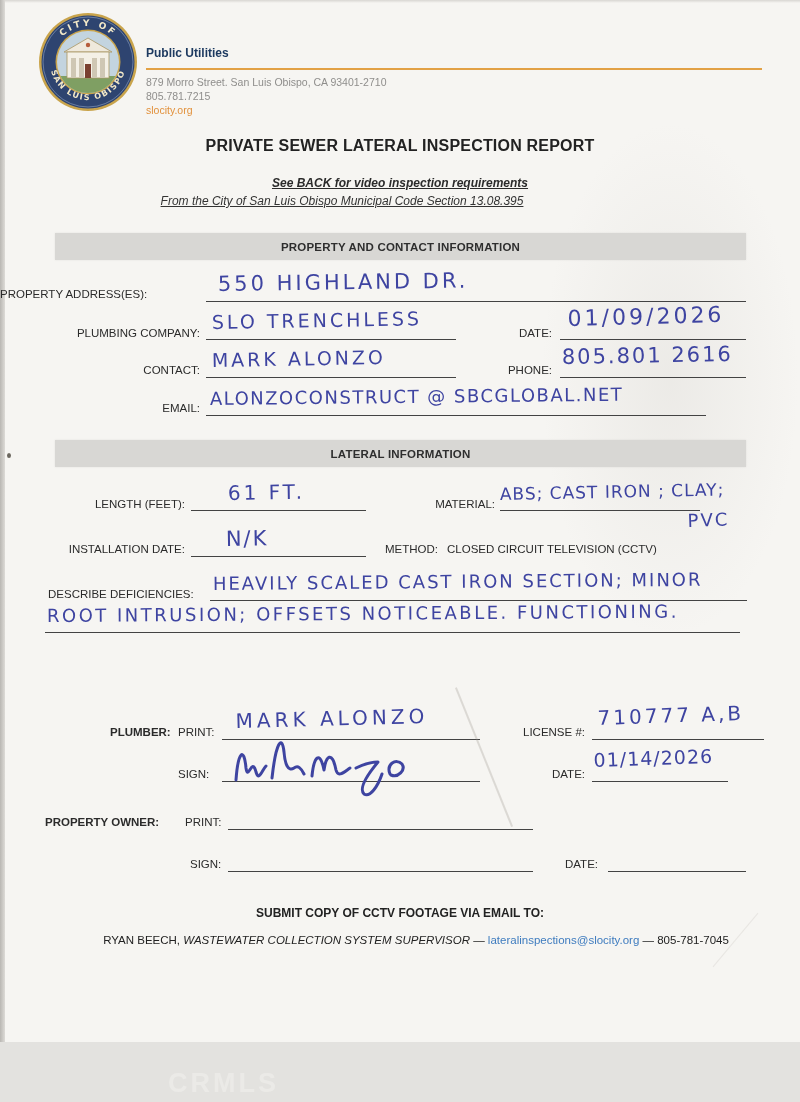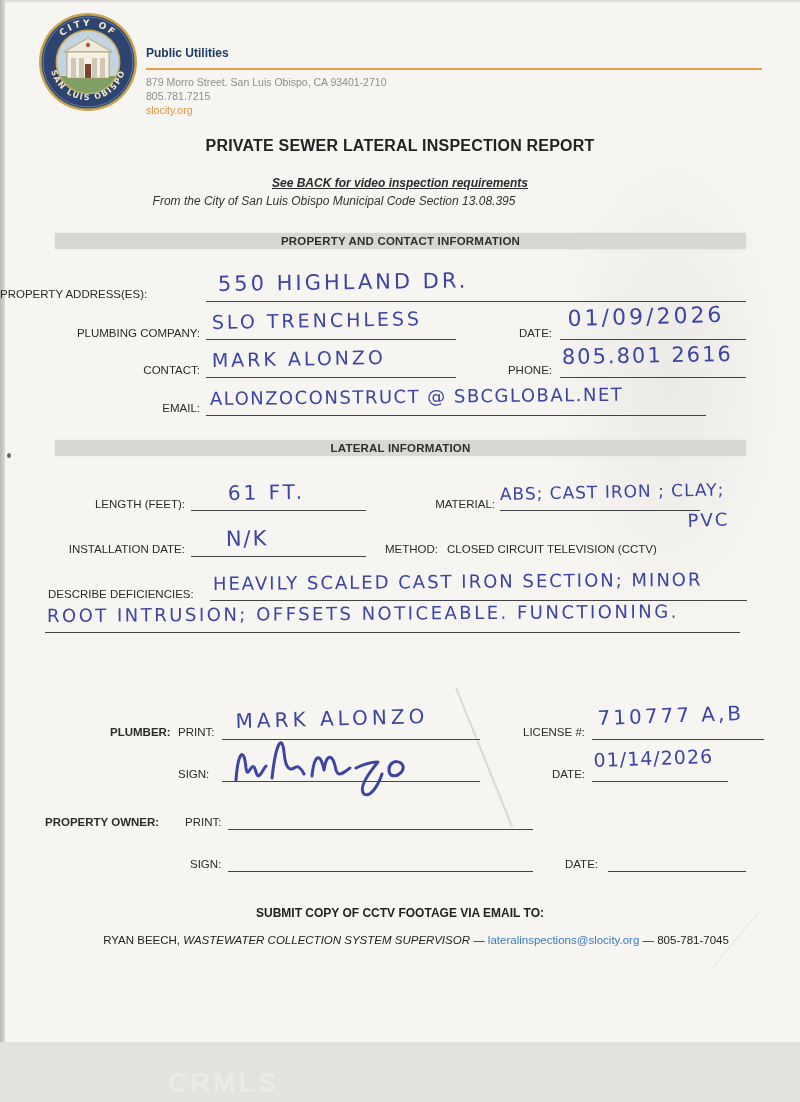--- a/index.html
+++ b/index.html
@@ -25,21 +25,21 @@
   
   .dept { font-size:12px; font-weight:bold; color:#1d3a60; }
   .rule-orange { height:2px; background:#e2a145; }
   .addr { font-size:10.5px; color:#8f8e8c; line-height:14px; }
   .addr .web { color:#e2913c; }
   
   .title { font-size:16px; font-weight:bold; color:#222; text-align:center; letter-spacing:0.2px; }
   .subtitle { font-size:12px; font-weight:bold; font-style:italic; text-decoration:underline; text-align:center; }
   .subtitle2 { font-size:12px; font-style:italic; text-align:center; color:#333; }
   
-  .secbar { background:#d8d7d4; height:16px; display:flex; align-items:center; justify-content:center;
+  .secbar { background:#d8d7d4; height:27px; display:flex; align-items:center; justify-content:center;
     box-shadow:0 0 2px rgba(0,0,0,0.08); }
   .secbar span { font-size:11.5px; font-weight:bold; color:#2e2e2e; letter-spacing:0.2px; }
   
   .lbl { font-size:11.5px; color:#2b2b2b; white-space:nowrap; }
   .lbl.b { font-weight:bold; }
   .fline { border-bottom:1.6px solid #434343; }
   .printed-val { font-size:11.5px; color:#2b2b2b; white-space:nowrap; }
   
   .hw { font-family:"DejaVu Sans", sans-serif; color:#3e44a1; white-space:nowrap;
     transform-origin:left bottom; }
@@ -99,21 +99,21 @@
   <div class="abs dept" style="left:146px;top:46px;">Public Utilities</div>
   <div class="abs rule-orange" style="left:146px;top:68px;width:616px;"></div>
   <div class="abs addr" style="left:146px;top:75px;">
     <div>879 Morro Street. San Luis Obispo, CA 93401-2710</div>
     <div>805.781.7215</div>
     <div class="web">slocity.org</div>
   </div>
 
   <div class="abs title" style="left:0;top:137px;width:800px;">PRIVATE SEWER LATERAL INSPECTION REPORT</div>
   <div class="abs subtitle" style="left:0;top:176px;width:800px;">See BACK for video inspection requirements</div>
-  <div class="abs subtitle2" style="left:4px;top:194px;width:660px;">From the City of San Luis Obispo Municipal Code Section 13.08.395</div>
+  <div class="abs subtitle2" style="left:12px;top:194px;width:660px;text-decoration:underline;">From the City of San Luis Obispo Municipal Code Section 13.08.395</div>
 
   <div class="abs secbar" style="left:55px;top:233px;width:691px;">
     <span>PROPERTY AND CONTACT INFORMATION</span>
   </div>
 
   <div class="abs lbl" style="left:0px;top:288px;width:200px;text-align:left;">PROPERTY ADDRESS(ES):</div>
   <div class="abs fline" style="left:206px;top:286px;width:540px;height:16px;"></div>
   <div class="abs hw" style="left:218px;top:272px;font-size:21px;letter-spacing:3px;transform:rotate(-0.8deg);">550 HIGHLAND DR.</div>
 
   <div class="abs lbl" style="left:0px;top:327px;width:200px;text-align:right;">PLUMBING COMPANY:</div>

